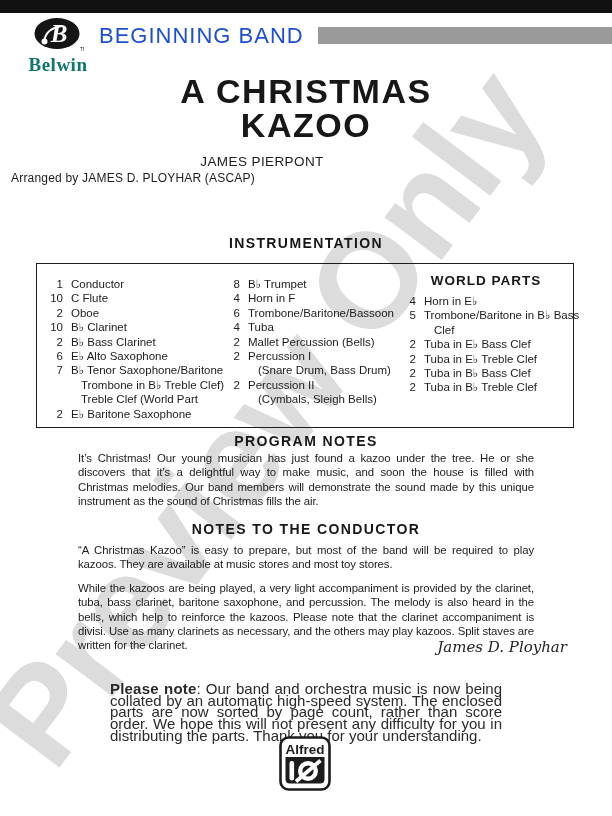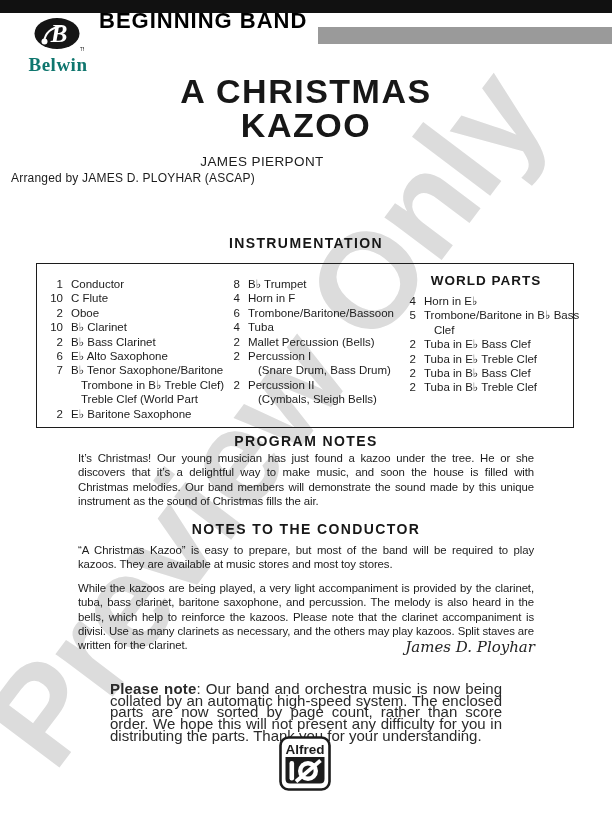--- a/index.html
+++ b/index.html
@@ -15,22 +15,22 @@
     font-size:135px; font-weight:bold; letter-spacing:-2px;
     color:#dcdcdc; white-space:nowrap; z-index:0; line-height:1.16;
   }
   .content { position:absolute; left:0; top:0; width:612px; height:816px; z-index:1; }
 
   
   .topbar { position:absolute; left:0; top:0; width:612px; height:13px; background:#111; }
   .belwin-block { position:absolute; left:16px; top:17px; width:84px; text-align:center; }
   .belwin-name { font-family:"Liberation Serif", serif; font-weight:bold; font-size:19px; letter-spacing:0.5px; margin-top:-3px; color:#0f766e; }
   .series {
-    position:absolute; left:99px; top:8px; font-size:22px; font-weight:bold;
-    letter-spacing:1px; color:#000000;
+    position:absolute; left:99px; top:23px; font-size:22px; font-weight:normal;
+    letter-spacing:1px; color:#1d4ed8;
   }
   .graybar { position:absolute; left:318px; top:27px; width:294px; height:17px; background:#9a9a9a; }
 
   
   .title { position:absolute; left:0; top:74px; width:612px; text-align:center;
            font-size:34px; line-height:34px; font-weight:800; letter-spacing:1.5px; color:#171717; }
   .composer { position:absolute; left:0; top:154px; width:524px; text-align:center; font-size:13.5px; letter-spacing:0.4px; }
   .arranger { position:absolute; left:0; top:171px; width:612px; font-size:12px; letter-spacing:0.2px;padding-left:11px; }
 
   
@@ -54,21 +54,21 @@
   .wp-head { text-align:center; font-weight:bold; font-size:13.5px; letter-spacing:1px; line-height:16px; margin-bottom:5px; color:#171717; }
 
   
   .para { position:absolute; left:78px; width:456px; font-size:11.4px; line-height:14.3px;
           text-align:justify; letter-spacing:-0.1px; }
   .p-prog { top:451px; }
   .p-cond1 { top:543px; }
   .p-cond2 { top:581px; }
 
   .signature { position:absolute; left:0; top:638px; width:535px; text-align:right;
-               font-family:"DejaVu Serif", serif; font-style:italic; font-size:15px; color:#222; }
+               font-family:"DejaVu Serif", serif; font-style:italic; font-size:15px; color:#222;padding-left:32px; }
 
   .footnote { position:absolute; left:110px; top:683px; width:392px; font-size:15px;
               line-height:11.7px; text-align:justify; color:#2a2a2a; }
   .footnote b { letter-spacing:0.2px; }
 
   .alfred-block { position:absolute; left:279px; top:736px; }
 </style>
 </head>
 <body>
 

